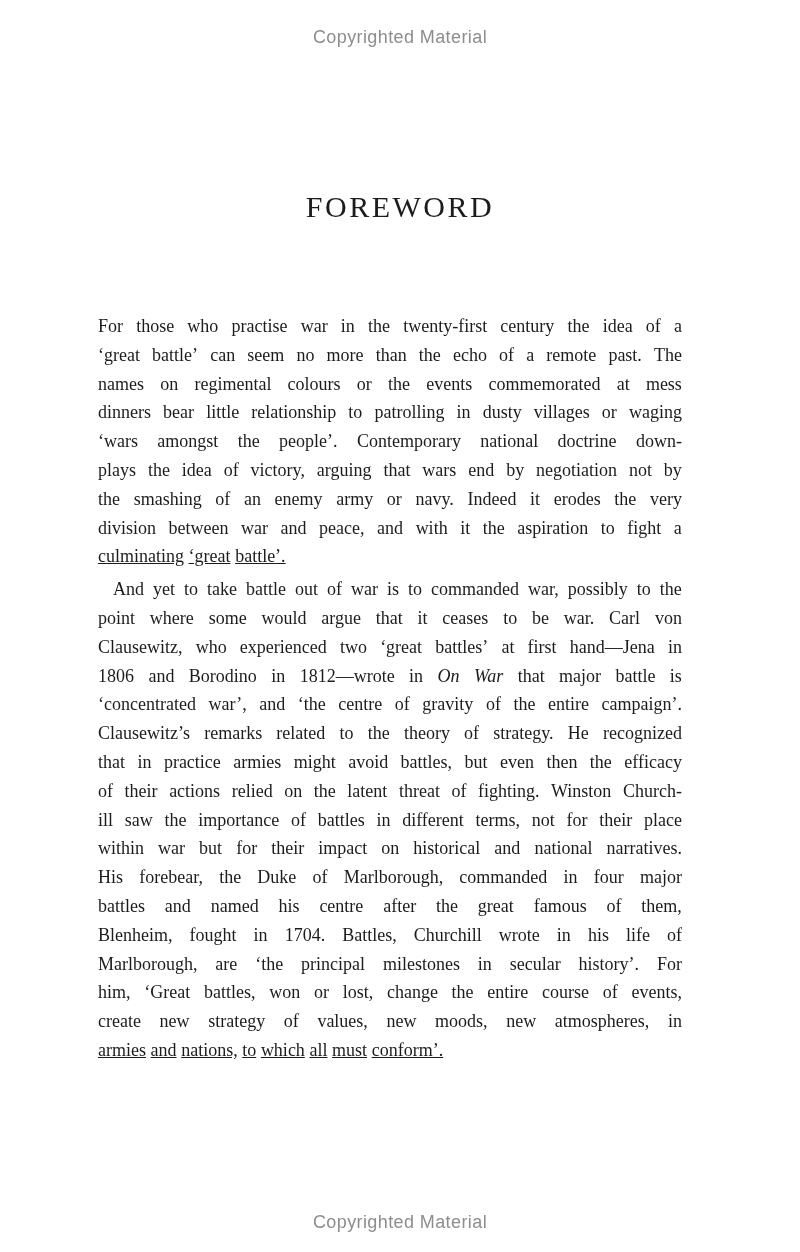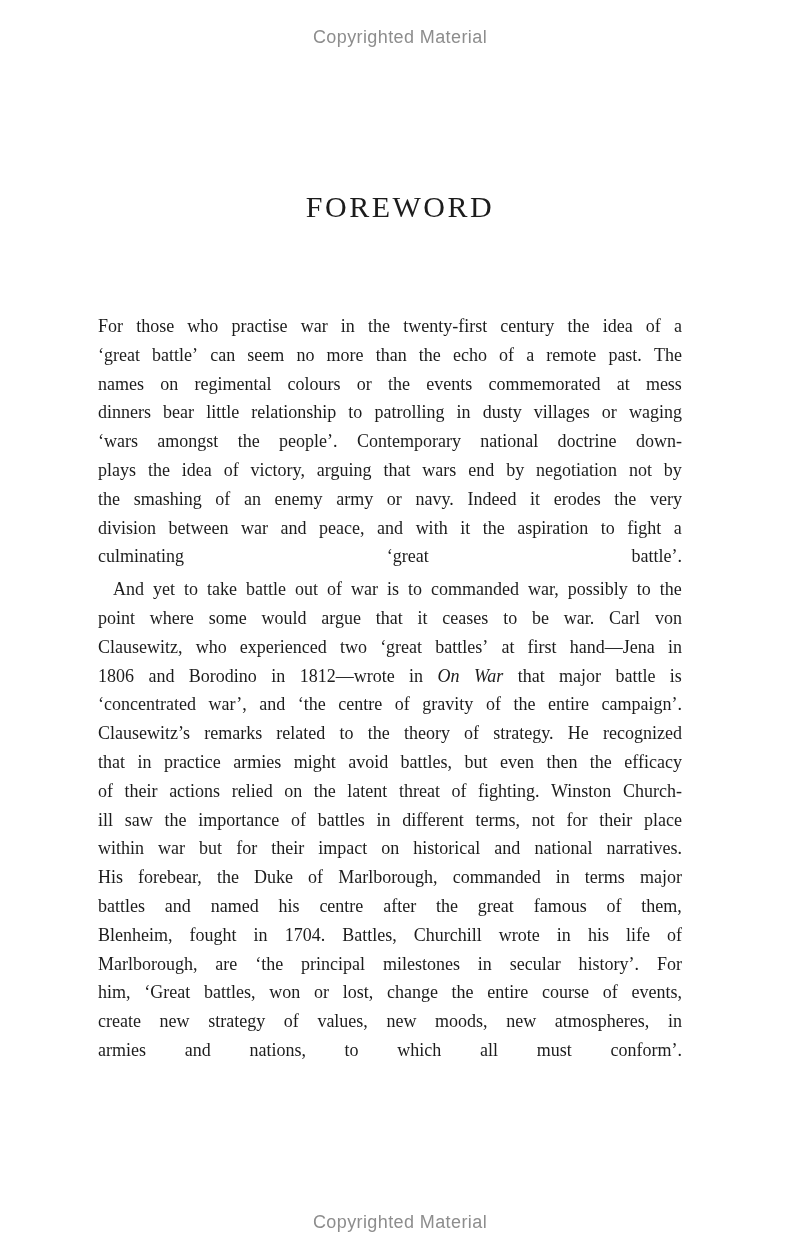--- a/index.html
+++ b/index.html
@@ -55,22 +55,23 @@
   .line {
     display: flex;
     justify-content: space-between;
     align-items: baseline;
     height: 28.8px;
     line-height: 28.8px;
     white-space: nowrap;
   }
   .line.indent { padding-left: 15px; }
   .line.last {
-    justify-content: space-between;
+    justify-content: flex-start;
     gap: 4.6px;
+    text-decoration: underline;
   }
   .line i { font-style: italic; }
 </style>
 </head>
 <body>
 
 <div class="page">
   <div class="notice notice-top">Copyrighted Material</div>
 
   <h1 class="title">FOREWORD</h1>
@@ -336,21 +337,21 @@
         </div>
         <div class="line">
           <span>His</span>
           <span>forebear,</span>
           <span>the</span>
           <span>Duke</span>
           <span>of</span>
           <span>Marlborough,</span>
           <span>commanded</span>
           <span>in</span>
-          <span>terms</span>
+          <span>four</span>
           <span>major</span>
         </div>
         <div class="line">
           <span>battles</span>
           <span>and</span>
           <span>named</span>
           <span>his</span>
           <span>centre</span>
           <span>after</span>
           <span>the</span>

